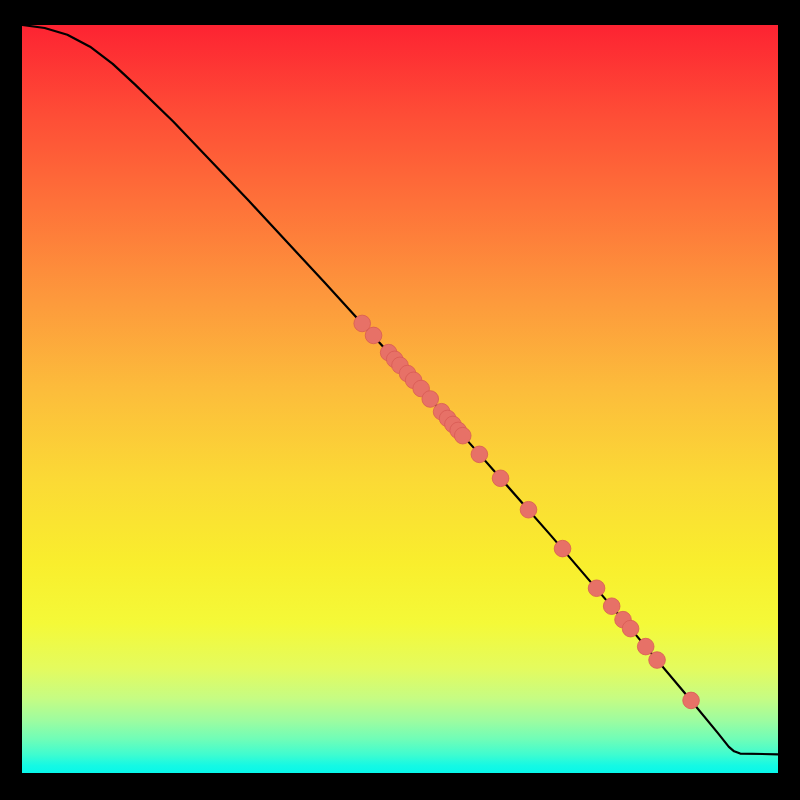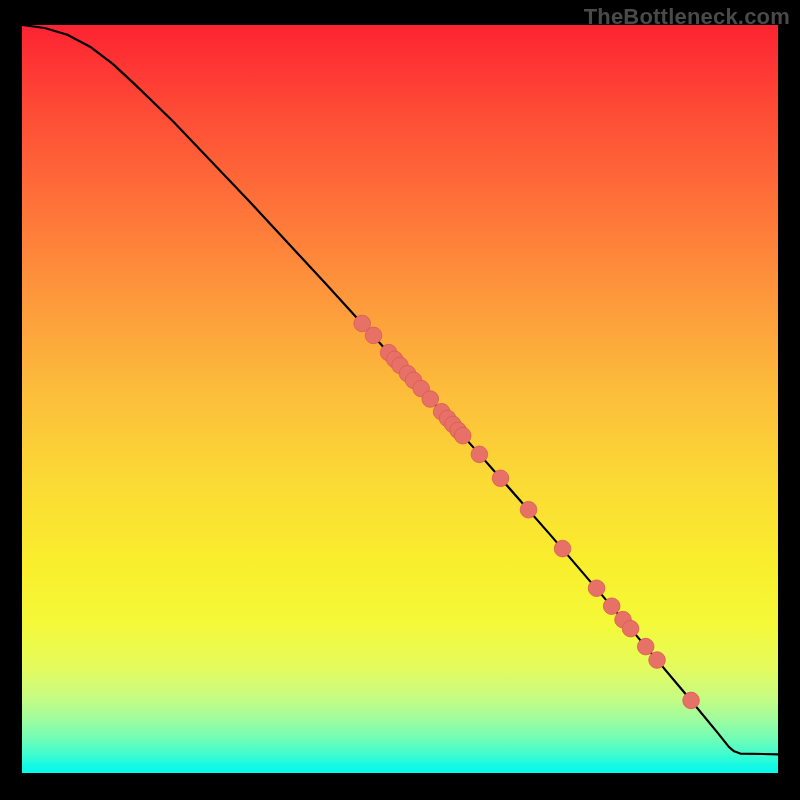--- a/index.html
+++ b/index.html
@@ -63,21 +63,20 @@
     inset: 0;
     width: 100%;
     height: 100%;
     z-index: 20;
   }
 </style>
 </head>
 <body>
 
 <div class="frame">
-  <div class="watermark">TheBottleneck.com</div>
 
   <div class="plot-area">
     <div class="grad-fill"></div>
     <svg class="curve" viewBox="0 0 756 748" preserveAspectRatio="none">
       <path id="curve-path" fill="none" stroke="#000000" stroke-width="2.2" stroke-linejoin="round" stroke-linecap="round" d="M0.00 0.00 L22.68 2.99 L45.36 9.72 L68.04 21.69 L90.72 38.90 L113.40 59.84 L151.20 96.49 L226.80 175.78 L302.40 257.31 L378.00 340.34 L453.60 424.86 L529.20 510.88 L604.80 599.15 L665.28 670.96 L695.52 707.61 L706.86 721.82 L712.15 726.31 L718.20 728.55 L756.00 729.30"></path>
       <g id="markers-group">
           <circle cx="340.20" cy="298.45" r="8.32" fill="#e77167" stroke="#d85b54" stroke-width="0.8"></circle>
           <circle cx="351.54" cy="310.42" r="8.32" fill="#e77167" stroke="#d85b54" stroke-width="0.8"></circle>
           <circle cx="366.66" cy="327.62" r="8.32" fill="#e77167" stroke="#d85b54" stroke-width="0.8"></circle>
           <circle cx="372.71" cy="334.36" r="8.32" fill="#e77167" stroke="#d85b54" stroke-width="0.8"></circle>

